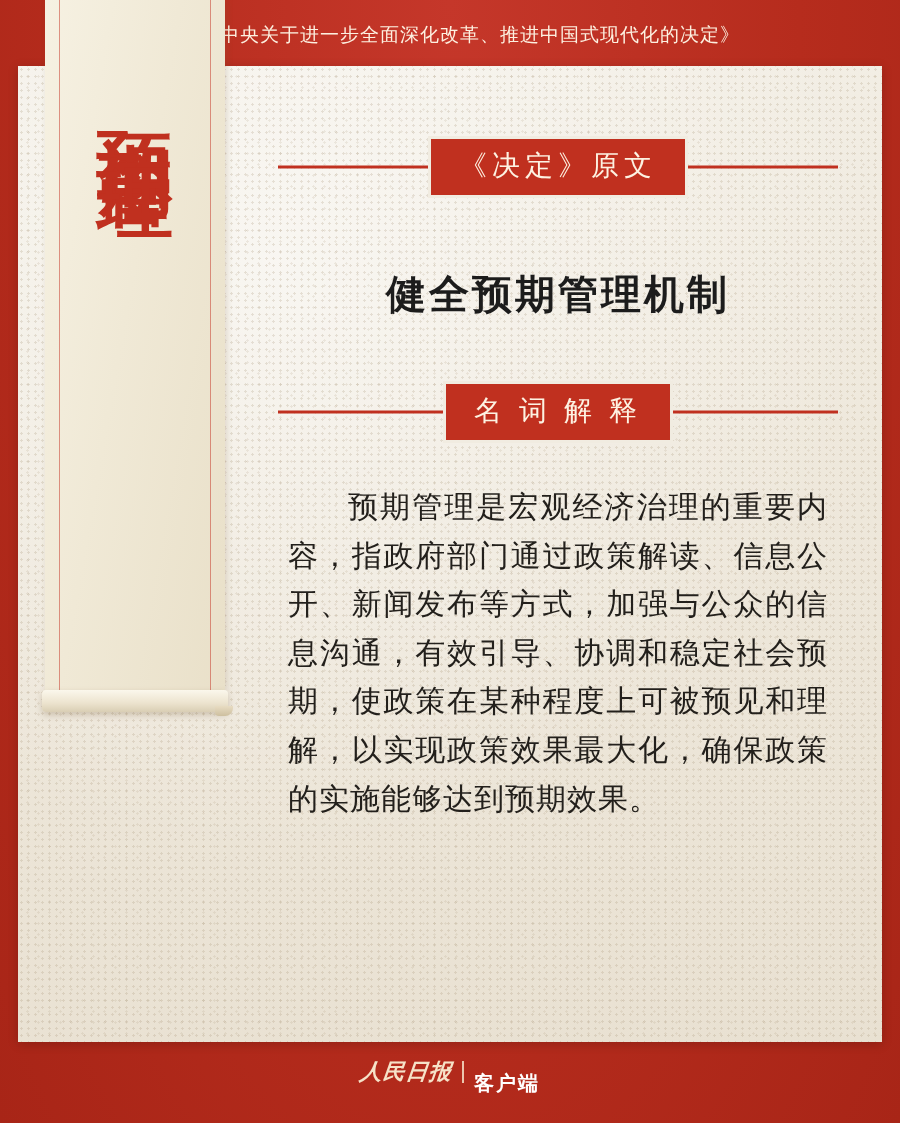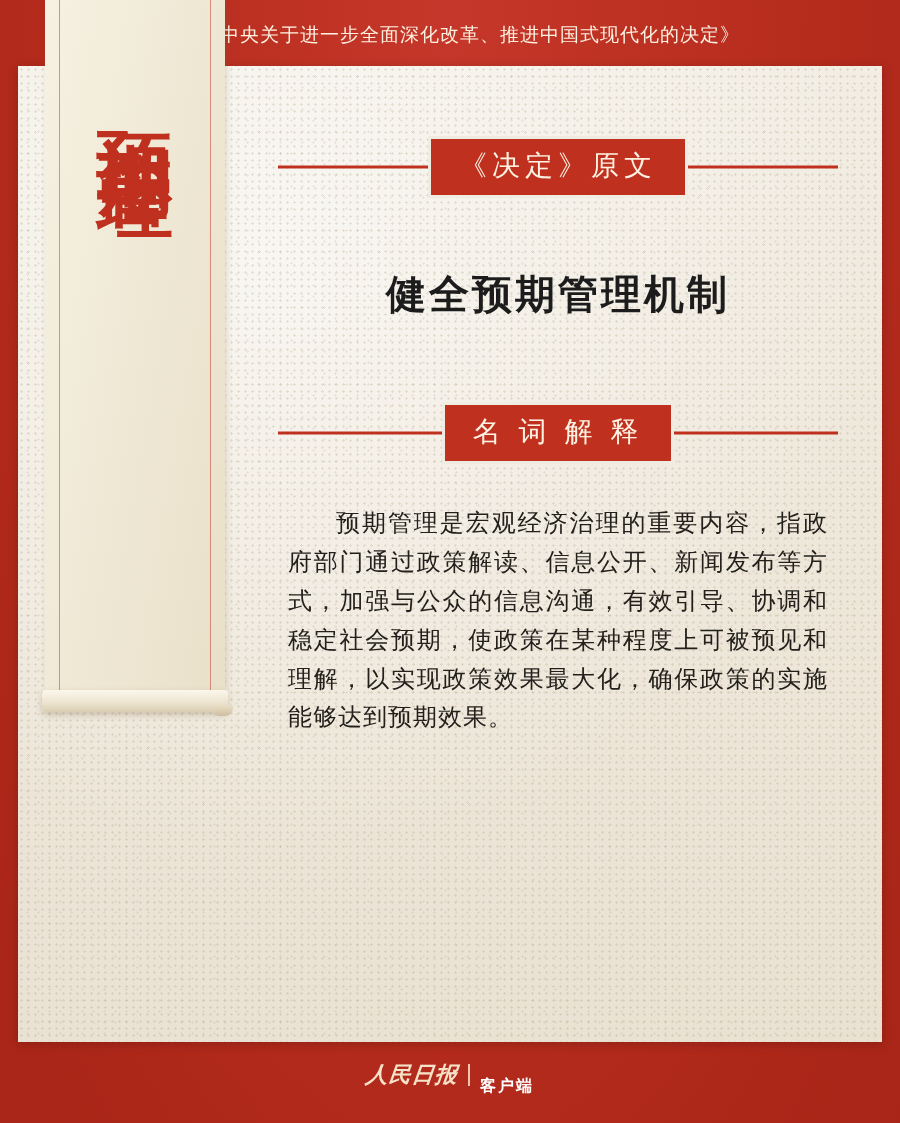--- a/index.html
+++ b/index.html
@@ -157,42 +157,42 @@
   }
   .band-box {
     position: relative;
     background: #c0301f;
     color: #fdf2e2;
     font-size: 28px;
     letter-spacing: 5px;
     padding: 6px 26px 8px;
     border: 2px solid #c0301f;
     box-shadow: 0 0 0 3px #f1ece1;
-    font-family: Liberation Sans, sans-serif;
+    font-family: Liberation Serif, serif;
     white-space: nowrap;
   }
 
   .band-1 { margin-top: 78px; }
-  .band-2 { margin-top: 88px; }
+  .band-2 { margin-top: 67px; }
 
   .headline {
     margin-top: 77px;
     text-align: center;
     color: #1c1c1c;
     font-size: 40px;
     letter-spacing: 3px;
     font-weight: 700;
     font-family: "Liberation Serif", "DejaVu Serif", serif;
   }
 
   .body-text {
     margin: 48px auto 0;
     width: 540px;
     color: #23201c;
-    font-size: 24px;
+    font-size: 30px;
     line-height: 1.62;
     letter-spacing: 1px;
     text-align: justify;
     text-indent: 2em;
     font-family: Liberation Serif, serif;
   }
 
   
   .footer {
     position: absolute;
@@ -214,21 +214,21 @@
     transform: skewX(-6deg);
   }
   .footer-sep {
     width: 2px;
     height: 22px;
     background: #f6e2c8;
     opacity: 0.85;
   }
   .footer-app {
     color: #ffffff;
-    font-size: 16px;
+    font-size: 20px;
     font-weight: 700;
     letter-spacing: 2px;
     font-family: "Liberation Sans", sans-serif;
     margin-top: 23px;
   }
 </style>
 </head>
 <body>
 
 <div class="poster">

